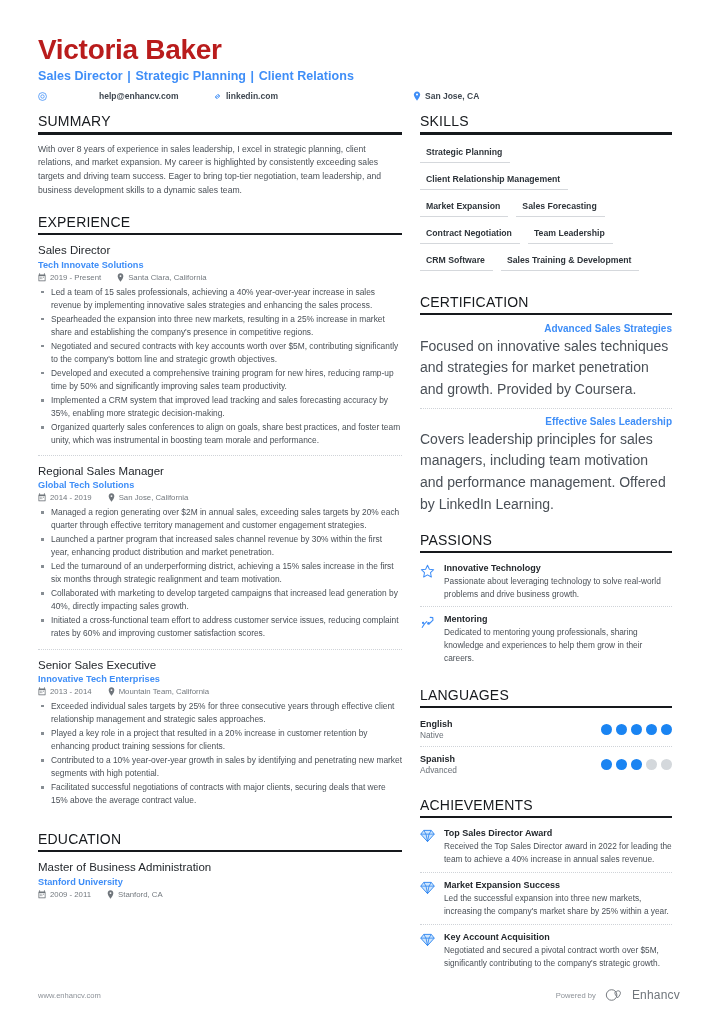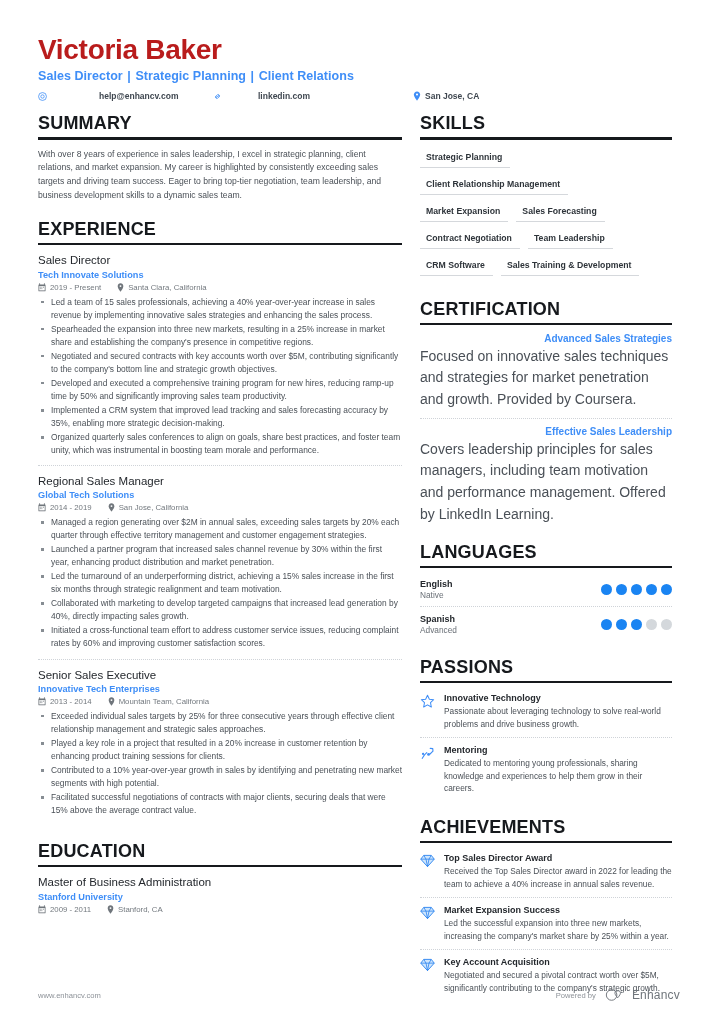--- a/index.html
+++ b/index.html
@@ -42,34 +42,34 @@
     display: flex;
     align-items: center;
     font-size: 8.5px;
     font-weight: bold;
     color: #3f4750;
   }
   .contact-item { display: flex; align-items: center; }
   .contact-item + .contact-item { margin-left: 0; }
   .contact-item .ico { margin-right: 4px; display: flex; align-items: center; }
   .c-email { width: 175px; gap: 48px; }
-  .c-link  { width: 200px; gap: 32px; }
+  .c-link  { width: 200px; }
   .c-loc   { }
 
   
   .cols { display: flex; margin-top: 12px; }
   .col-left  { width: 382px; padding-right: 18px; }
   .col-right { width: 252px; }
 
   
   .sec { margin-top: 16px; }
   .sec:first-child { margin-top: 0; }
   .sec-title {
-    font-size: 18px;
-    font-weight: bold;
+    font-size: 14px;
+    font-weight: normal;
     letter-spacing: 0.2px;
     color: #16191d;
     text-transform: uppercase;
     padding-bottom: 3px;
   }
   .sec-rule {
     height: 2.2px;
     background: #16191d;
     width: 100%;
     margin-bottom: 8px;
@@ -457,53 +457,20 @@
         <div class="sec-title">CERTIFICATION</div>
         <div class="sec-rule"></div>
         <div id="certification-list">
   <div class="cert">
     <div class="cert-title">Advanced Sales Strategies</div>
     <div class="cert-desc">Focused on innovative sales techniques and strategies for market penetration and growth. Provided by Coursera.</div>
   </div>
   <div class="cert">
     <div class="cert-title">Effective Sales Leadership</div>
     <div class="cert-desc">Covers leadership principles for sales managers, including team motivation and performance management. Offered by LinkedIn Learning.</div>
-  </div>
-          </div>
-      </div>
-
-      <div class="sec">
-        <div class="sec-title">LANGUAGES</div>
-        <div class="sec-rule"></div>
-        <div id="languages-list">
-  <div class="lang">
-    <span>
-      <span class="lang-name" style="display:block">English</span>
-      <span class="lang-level" style="display:block">Native</span>
-    </span>
-    <span class="dots">
-      <span class="dot on"></span>
-                <span class="dot on"></span>
-                <span class="dot on"></span>
-                <span class="dot on"></span>
-                <span class="dot on"></span>
-    </span>
-  </div>
-  <div class="lang">
-    <span>
-      <span class="lang-name" style="display:block">Spanish</span>
-      <span class="lang-level" style="display:block">Advanced</span>
-    </span>
-    <span class="dots">
-      <span class="dot on"></span>
-                <span class="dot on"></span>
-                <span class="dot on"></span>
-                <span class="dot "></span>
-                <span class="dot "></span>
-    </span>
   </div>
           </div>
       </div>
 
       <div class="sec">
         <div class="sec-title">PASSIONS</div>
         <div class="sec-rule"></div>
         <div id="passions-list">
   <div class="irow">
     <span class="ic">
@@ -527,20 +494,53 @@
               </span>
     <span class="bd">
       <span class="ti" style="display:block">Mentoring</span>
       <span class="de" style="display:block">Dedicated to mentoring young professionals, sharing knowledge and experiences to help them grow in their careers.</span>
     </span>
   </div>
           </div>
       </div>
 
       <div class="sec">
+        <div class="sec-title">LANGUAGES</div>
+        <div class="sec-rule"></div>
+        <div id="languages-list">
+  <div class="lang">
+    <span>
+      <span class="lang-name" style="display:block">English</span>
+      <span class="lang-level" style="display:block">Native</span>
+    </span>
+    <span class="dots">
+      <span class="dot on"></span>
+                <span class="dot on"></span>
+                <span class="dot on"></span>
+                <span class="dot on"></span>
+                <span class="dot on"></span>
+    </span>
+  </div>
+  <div class="lang">
+    <span>
+      <span class="lang-name" style="display:block">Spanish</span>
+      <span class="lang-level" style="display:block">Advanced</span>
+    </span>
+    <span class="dots">
+      <span class="dot on"></span>
+                <span class="dot on"></span>
+                <span class="dot on"></span>
+                <span class="dot "></span>
+                <span class="dot "></span>
+    </span>
+  </div>
+          </div>
+      </div>
+
+      <div class="sec">
         <div class="sec-title">ACHIEVEMENTS</div>
         <div class="sec-rule"></div>
         <div id="achievements-list">
   <div class="irow">
     <span class="ic">
                 <svg width="15" height="14" viewBox="0 0 20 18">
                   <path d="M5 1.5h10l4 5-9 10-9-10z" fill="#cfe6fd" stroke="#2f86f0" stroke-width="1.25" stroke-linejoin="round"></path>
                   <path d="M1 6.5h18M5 1.5 8 6.5l2 10M15 1.5 12 6.5l-2 10" fill="none" stroke="#2f86f0" stroke-width="1.1" stroke-linejoin="round"></path>
                 </svg>
               </span>

